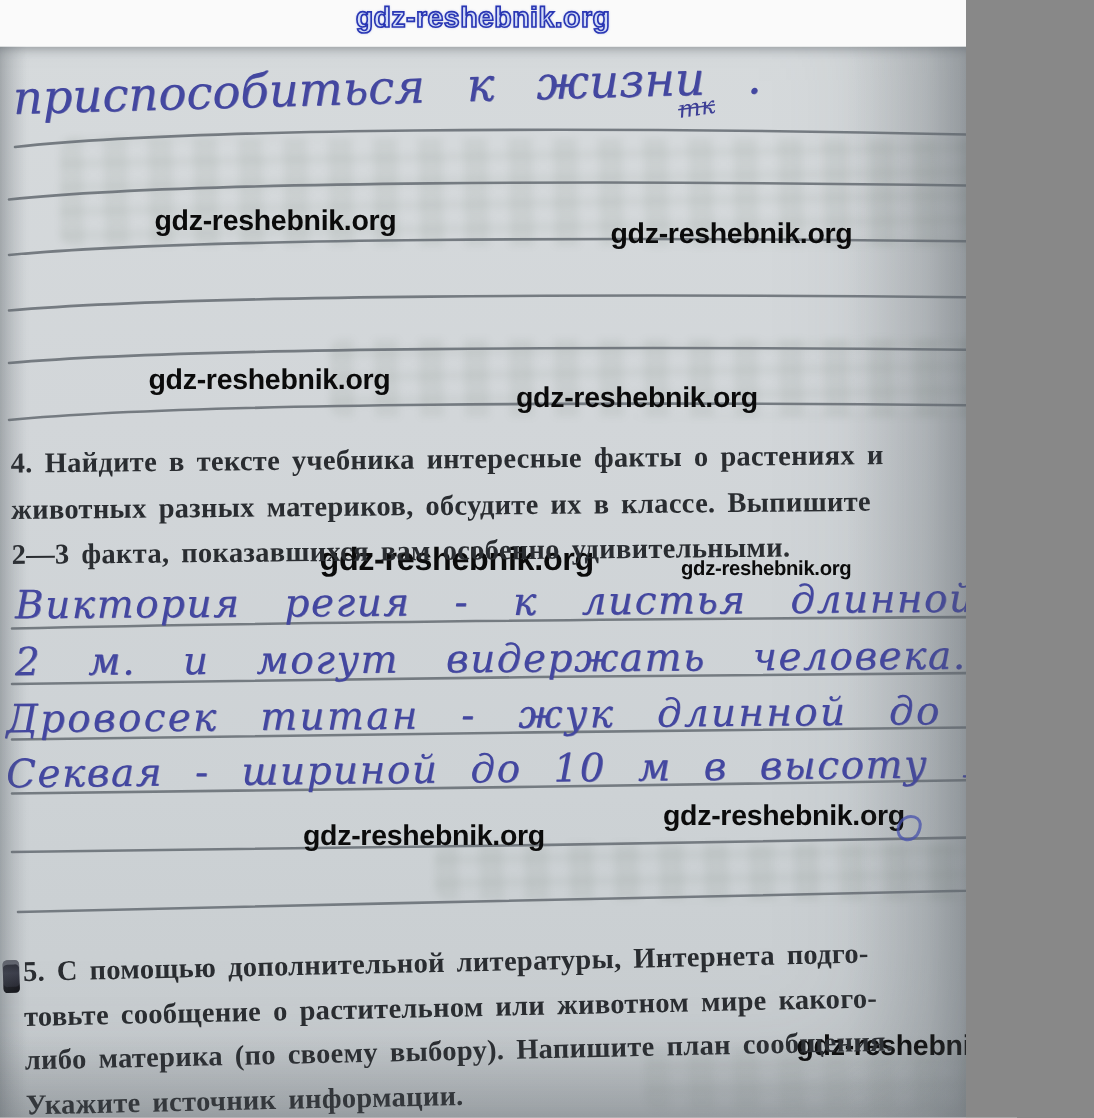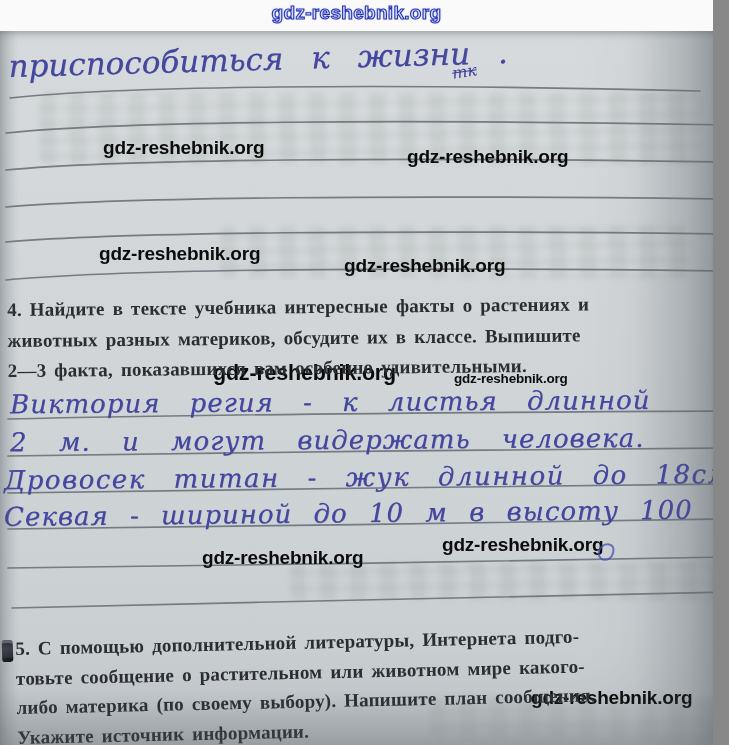--- a/index.html
+++ b/index.html
@@ -1,17 +1,17 @@
 <!DOCTYPE html>
 <html><head>
 <meta charset="utf-8">
 <style>
   html,body{margin:0;padding:0;background:#888;}
   .canvas{
-    position:relative;width:713px;height:745px;overflow:hidden;
+    position:relative;width:644px;height:745px;overflow:hidden;
     background:#fafafa;
     font-family:"Liberation Sans","DejaVu Sans",sans-serif;
   }
   
   .page-bg{
     position:absolute;left:0;right:0;top:31px;bottom:0;z-index:0;
     background:
       linear-gradient(180deg,#d6dadc 0,#d2d6d9 35%,#cdd2d5 70%,#c7cccf 100%);
     box-shadow:
       inset 0 6px 8px -5px rgba(95,102,108,.6),

